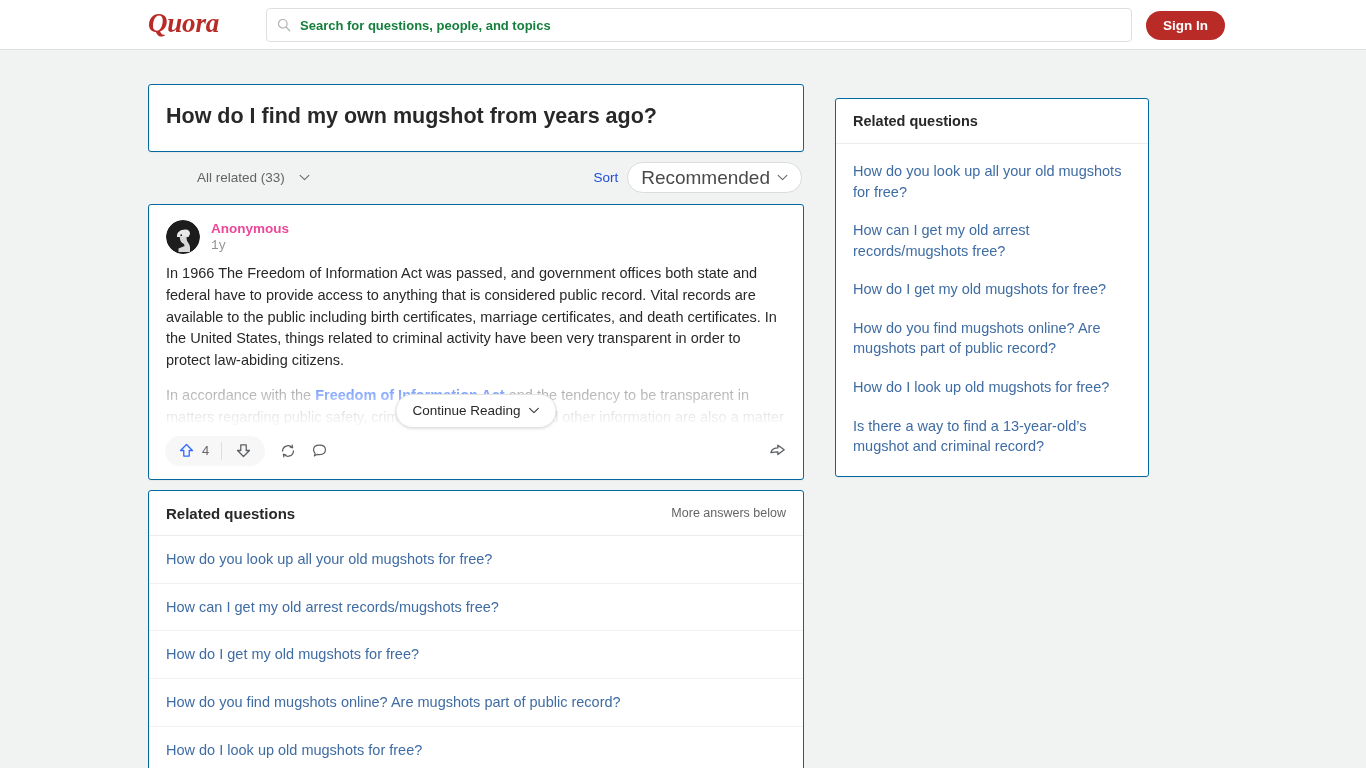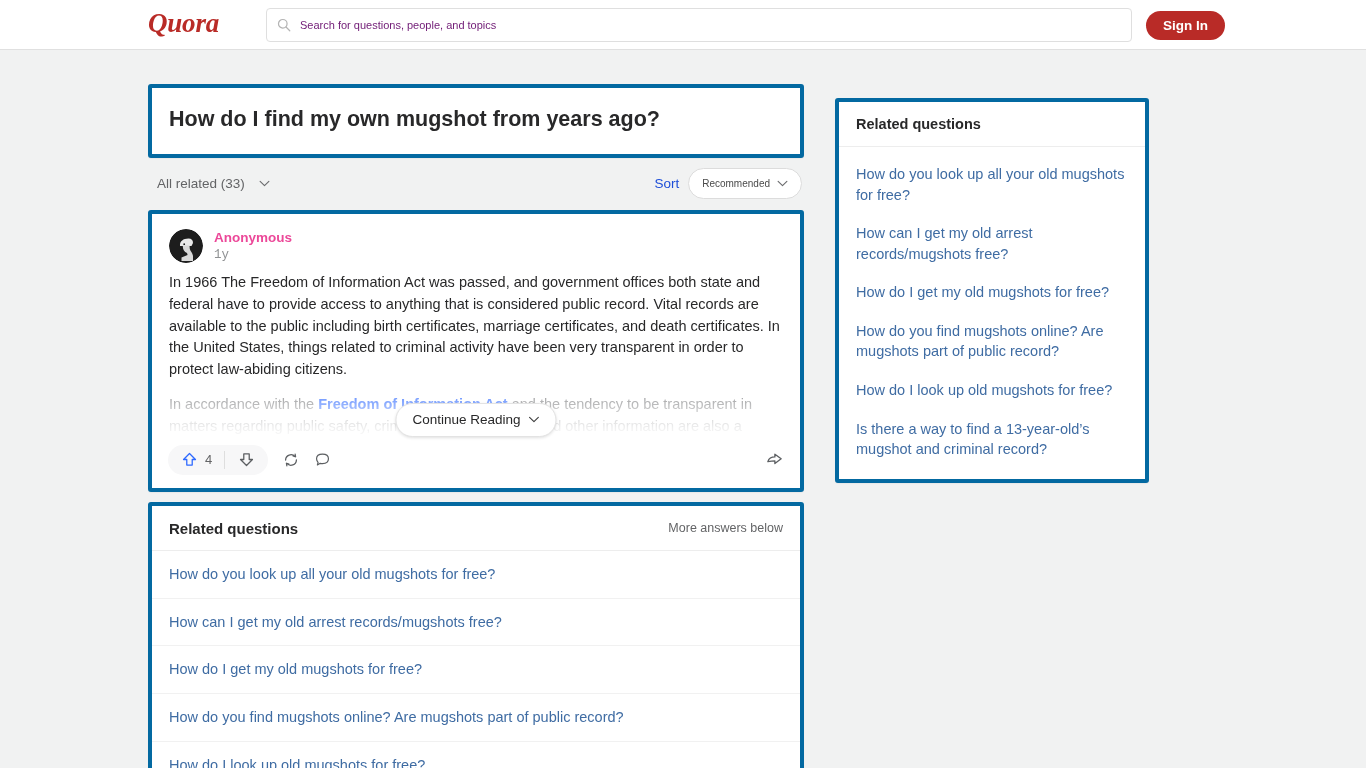--- a/index.html
+++ b/index.html
@@ -36,23 +36,24 @@
     background: #fff;
     border: 1px solid #dfdfdf;
     border-radius: 4px;
     display: flex;
     align-items: center;
     padding-left: 10px;
     gap: 9px;
   }
   .search-icon { width: 14px; height: 14px; flex: none; display:block; }
   .search-placeholder {
-    font-size: 11px;
-    color: #701a75;
+    font-size: 13px;
+    color: #15803d;
     line-height: 1;
+    font-weight: bold;
   }
   .signin-btn {
     position: absolute;
     left: 1146px; top: 11px;
     height: 29px;
     padding: 0 17px;
     background: #b92b27;
     color: #fff;
     border: none;
     border-radius: 18px;
@@ -75,21 +76,21 @@
     width: 656px;
   }
   .side-col {
     position: absolute;
     left: 835px; top: 48px;
     width: 314px;
   }
 
   .card {
     background: #ffffff;
-    border: 4px solid #0369a1;
+    border: 1px solid #0369a1;
     border-radius: 3px;
     box-shadow: 0 1px 1px rgba(0,0,0,0.04);
   }
 
   
   .question-card { padding: 18px 17px 20px 17px; }
   .question-title {
     font-size: 21.5px;
     font-weight: bold;
     color: #282829;
@@ -101,31 +102,32 @@
     height: 52px;
     display: flex;
     align-items: center;
     justify-content: space-between;
     padding: 0 2px 0 9px;
   }
   .all-related {
     display: flex; align-items: center; gap: 14px;
     font-size: 13.5px; color: #636466;
     cursor: pointer;
+    margin-left: 40px;
   }
   .sort-wrap { display: flex; align-items: center; gap: 9px; }
   .sort-label { font-size: 13.5px; color: #1d4ed8; }
   .sort-select {
     height: 31px;
     padding: 0 13px;
     border: 1px solid #dcdcdc;
     border-radius: 16px;
     background: #fff;
     display: flex; align-items: center; gap: 7px;
-    font-size: 10px; color: #4a4a4a;
+    font-size: 19px; color: #4a4a4a;
     cursor: pointer;
   }
   .chev { width: 11px; height: 7px; display: block; flex: none; }
 
   
   .answer-card { padding: 0; position: relative; }
   .answer-head {
     display: flex; align-items: center; gap: 11px;
     padding: 15px 17px 0 17px;
   }

